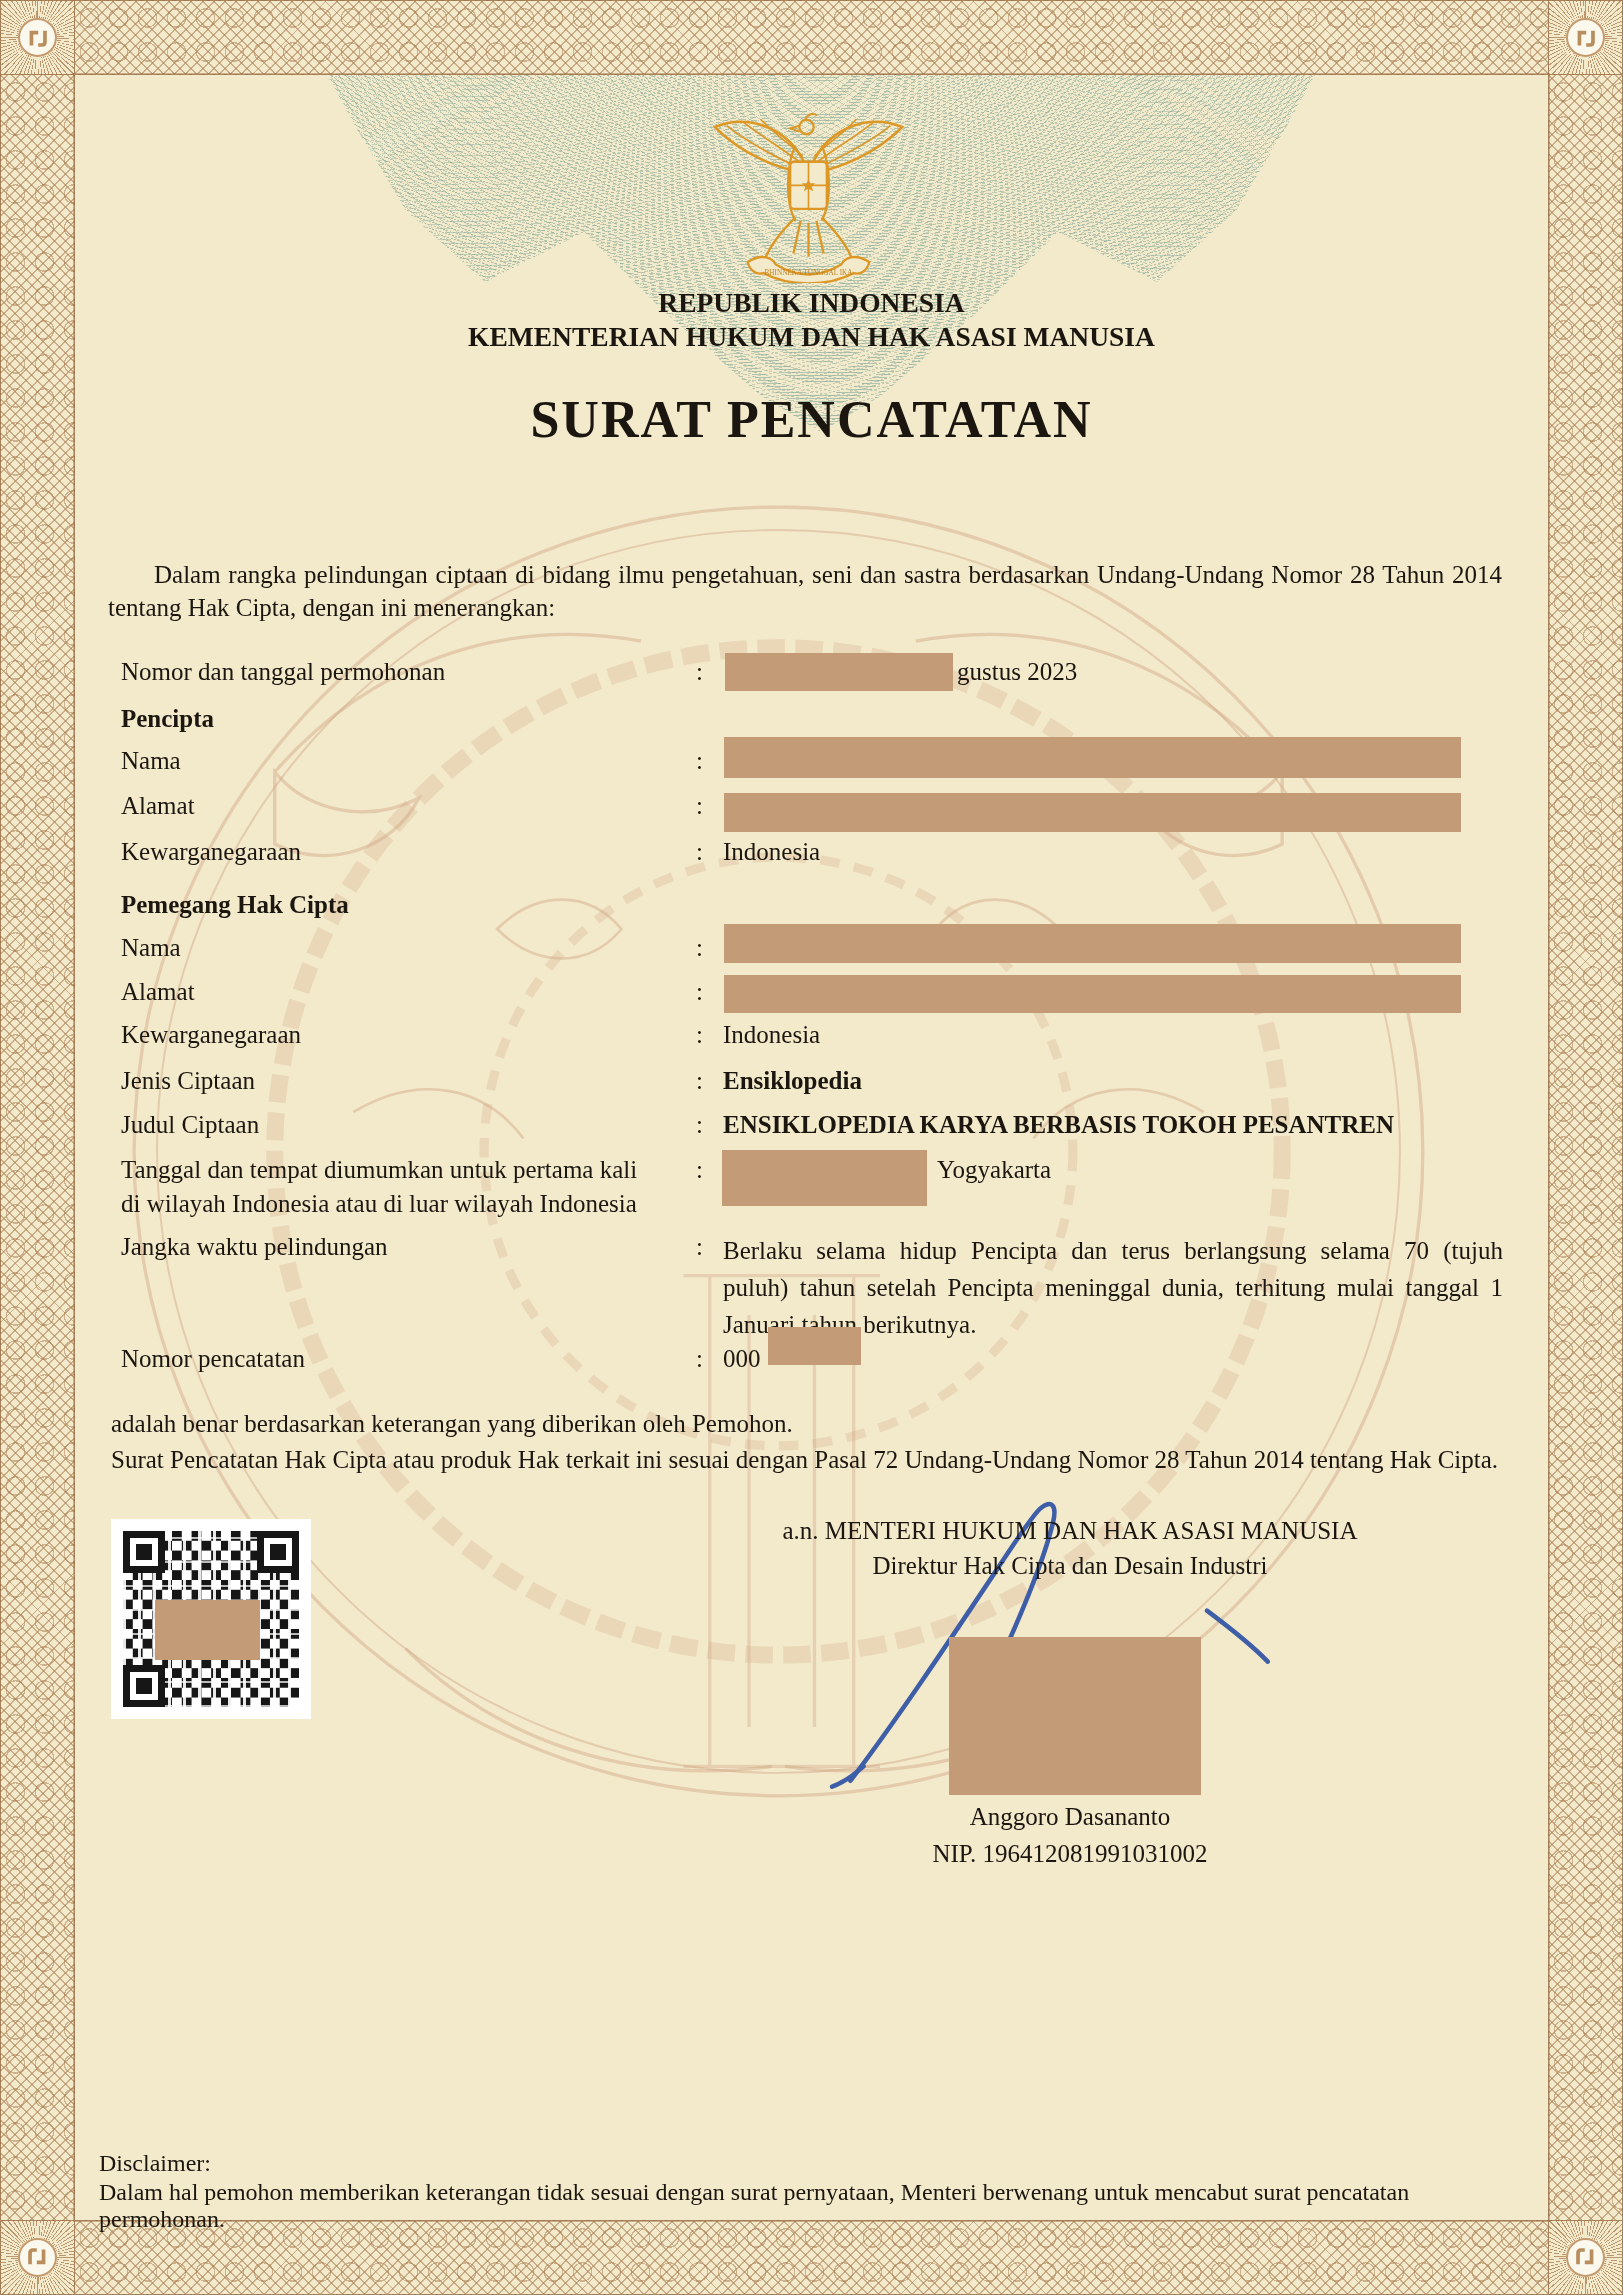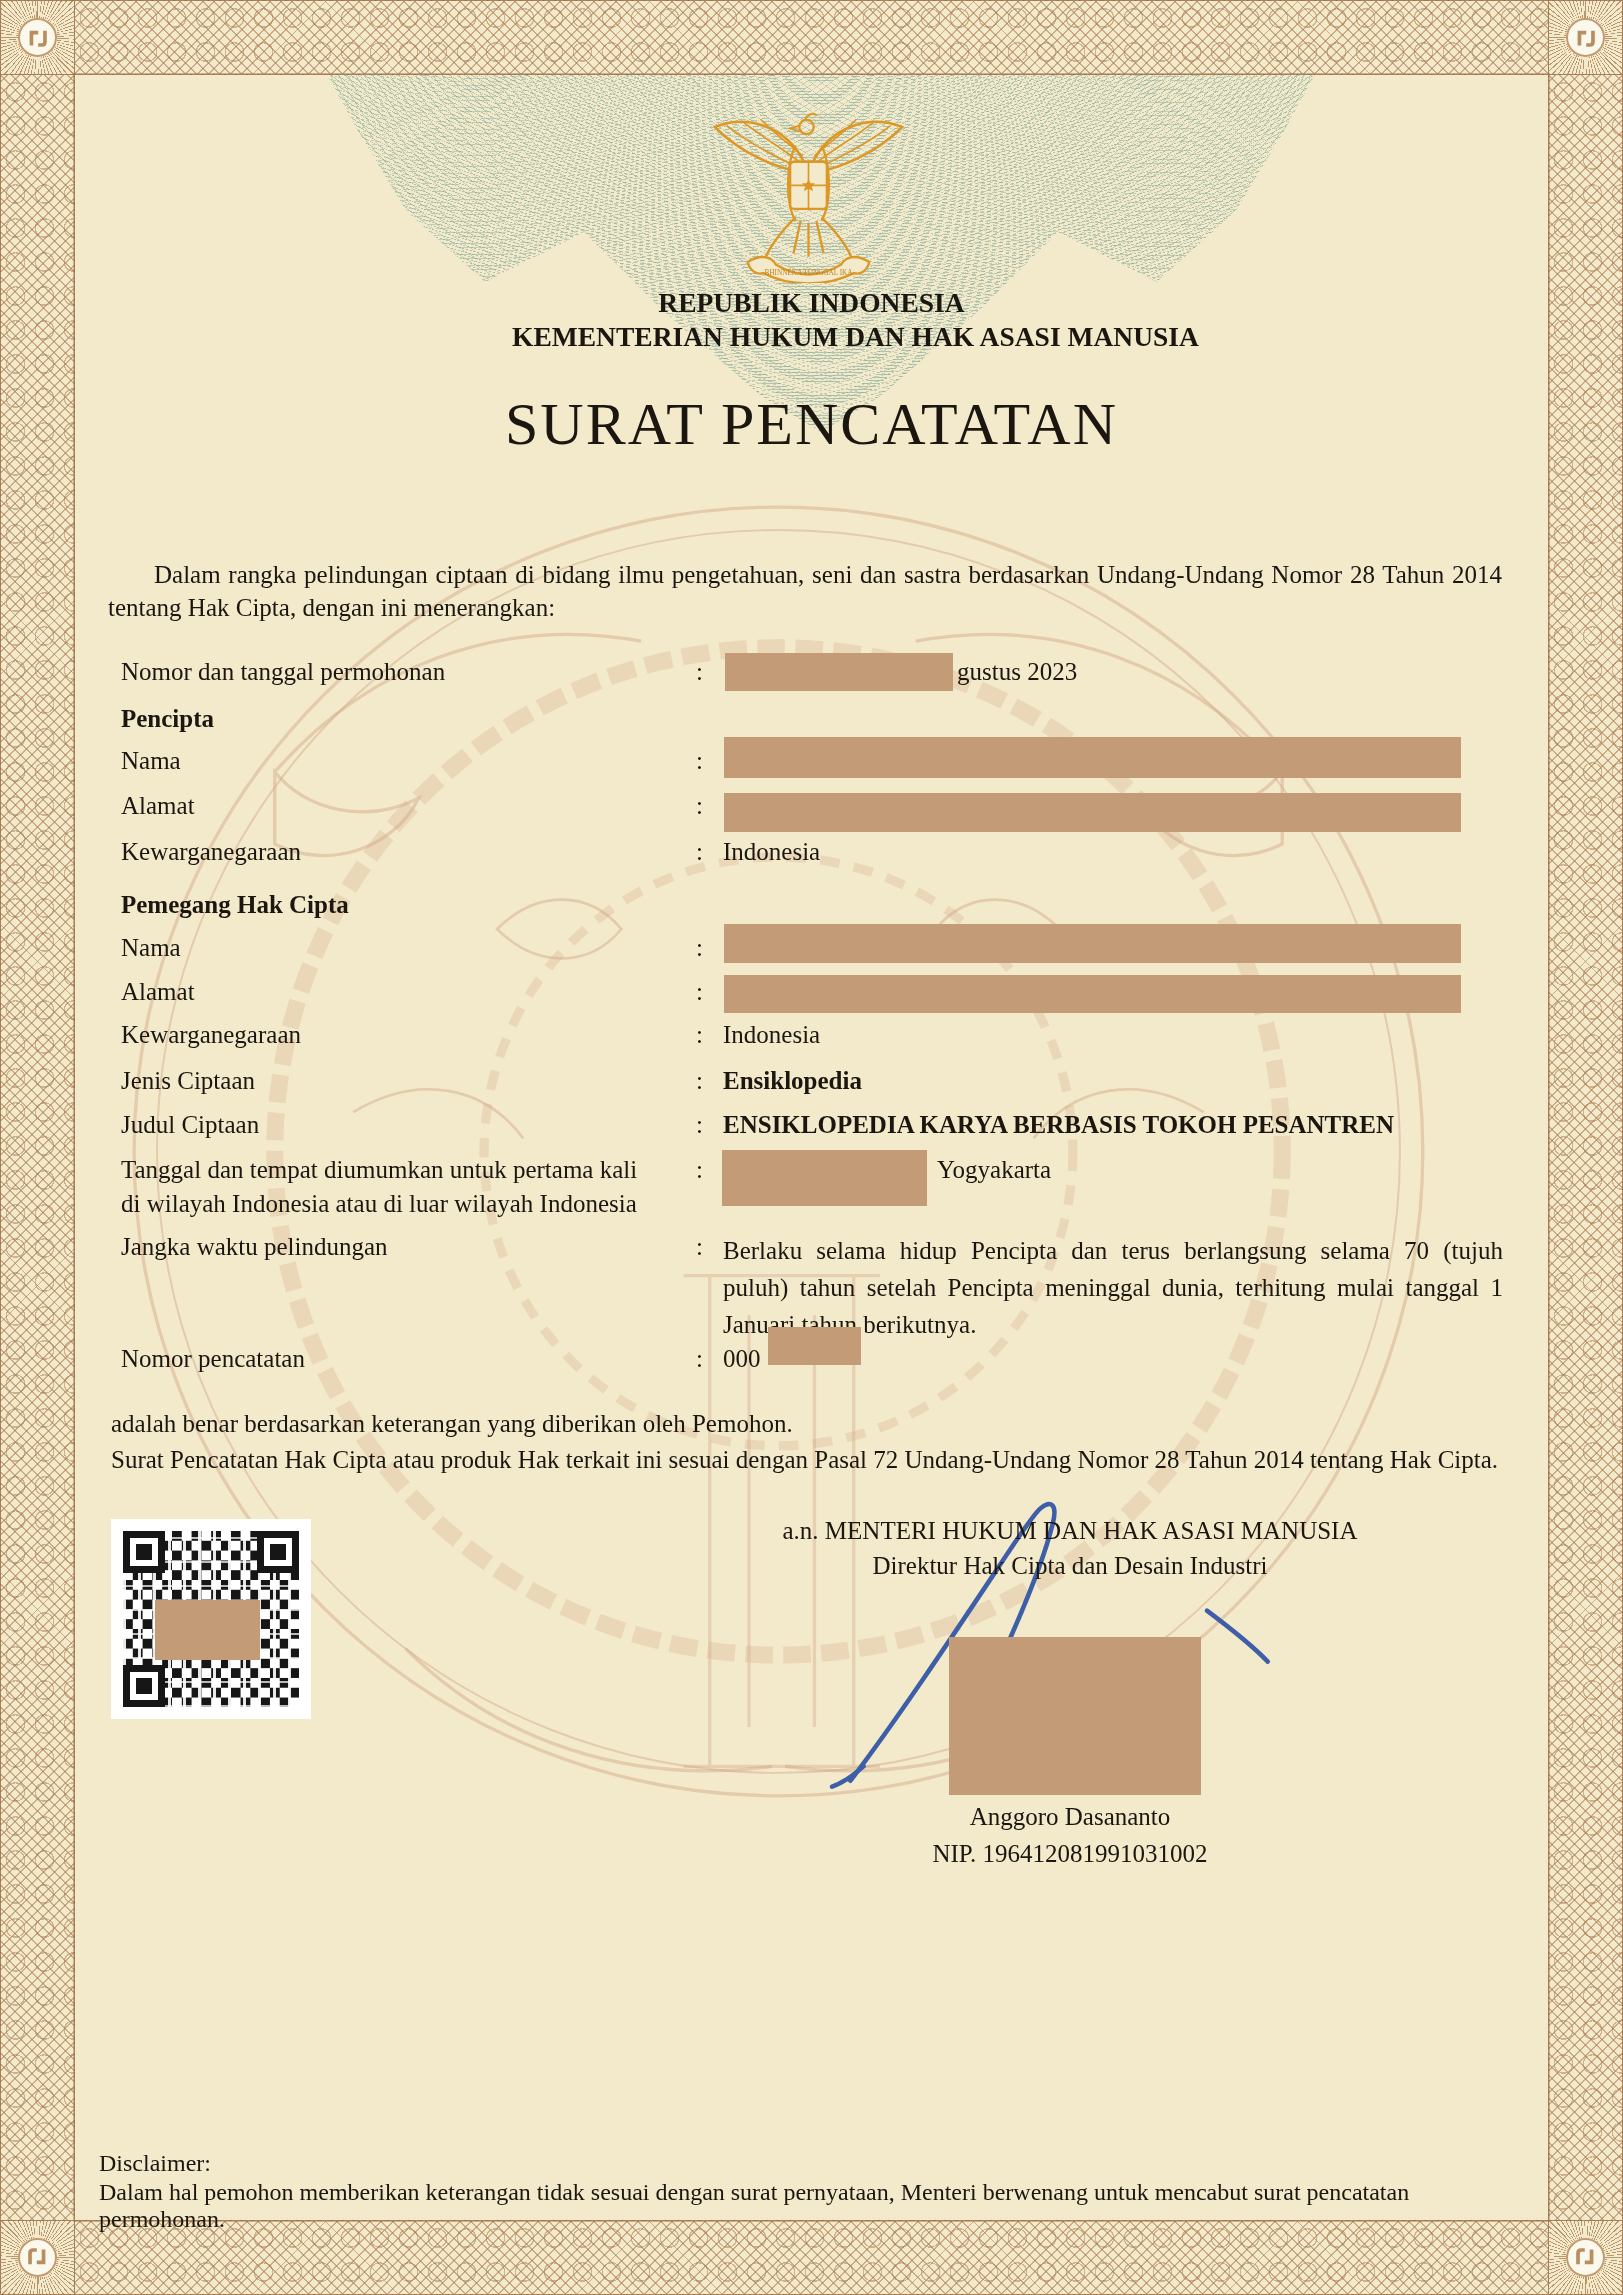--- a/index.html
+++ b/index.html
@@ -49,21 +49,21 @@
       repeating-radial-gradient(ellipse 95% 140% at 85% -35%,  rgba(125,165,148,0) 0 7.2px, rgba(125,165,148,.4) 7.2px 8.2px);
     clip-path:polygon(0% 0%,100% 0%,97% 15%,92% 38%,84% 58%,74% 44%,66% 66%,56% 90%,50% 100%,44% 90%,34% 66%,26% 44%,16% 58%,8% 38%,3% 15%);
   }
   
   svg.overlay{position:absolute; left:0; top:0; z-index:1; pointer-events:none;}
   svg.garuda{position:absolute; left:707px; top:106px; z-index:1;}
   
   .txt{position:absolute; z-index:3;}
   .center-line{left:75px; width:1473px; text-align:center; white-space:nowrap;}
   .hdr{font-weight:bold; font-size:27.5px;}
-  .title1{font-weight:normal; font-size:60px; letter-spacing:2px;}
+  .title1{font-weight:bold; font-size:52px; letter-spacing:2px;}
   .title2{font-weight:bold; font-size:54px; letter-spacing:1.3px;}
   .par{font-size:25px; line-height:33px; text-align:justify;}
   .row{position:absolute; z-index:3; left:121px; width:1382px; font-size:25px;}
   .row .lbl{position:absolute; left:0; top:0; white-space:nowrap;}
   .row .lbl2{position:absolute; left:0; top:34px; white-space:nowrap;}
   .row .colon{position:absolute; left:575px; top:0;}
   .row .val{position:absolute; left:602px; top:0; white-space:nowrap;}
   .row .val-far{position:absolute; left:816px; top:0; white-space:nowrap;}
   .bold{font-weight:bold;}
   .val-par{position:absolute; z-index:3; left:723px; width:780px; font-size:25px; line-height:37px; text-align:justify;}
@@ -160,21 +160,21 @@
       <path d="M135,170 C110,195 95,215 88,235 M175,170 C200,195 215,215 222,235" stroke-width="3.5"></path>
     </g>
     <rect x="127" y="85" width="56" height="72" rx="6" fill="#f3eacc" stroke="#dd9724" stroke-width="3.5"></rect>
     <path d="M155,85 V157 M127,121 H183" fill="none" stroke="#dd9724" stroke-width="2.5"></path>
     <polygon points="155,112 158,118 165,118 160,123 162,130 155,126 148,130 150,123 145,118 152,118" fill="#dd9724"></polygon>
     <path d="M62,238 C85,224 100,232 105,242 C138,262 172,262 205,242 C210,232 225,224 248,238 C244,252 234,258 224,255 C185,276 125,276 86,255 C76,258 66,252 62,238 Z" fill="#f3eacc" stroke="#dd9724" stroke-width="3.5"></path>
     <text x="155" y="258" text-anchor="middle" font-size="11" fill="#c07f1a">BHINNEKA TUNGGAL IKA</text>
   </svg>
 
   <div class="txt center-line hdr" style="top:287px;">REPUBLIK INDONESIA</div>
-  <div class="txt center-line hdr" style="top:321px;padding-left:44px;">KEMENTERIAN HUKUM DAN HAK ASASI MANUSIA</div>
+  <div class="txt center-line hdr" style="top:321px;">KEMENTERIAN HUKUM DAN HAK ASASI MANUSIA</div>
   <div class="txt center-line title1" style="top:390px;">SURAT PENCATATAN</div>
   <div class="txt par" style="left:108px; top:558px; width:1394px; text-indent:46px;">Dalam rangka pelindungan ciptaan di bidang ilmu pengetahuan, seni dan sastra berdasarkan Undang-Undang Nomor 28 Tahun 2014 tentang Hak Cipta, dengan ini menerangkan:</div>
 
   <div class="row" style="top:658px;">
     <span class="lbl">Nomor dan tanggal permohonan</span>
     <span class="colon">:</span>
     <span class="val" style="left:836px;">gustus 2023</span>
   </div>
 
   <div class="row bold" style="top:705px;">

